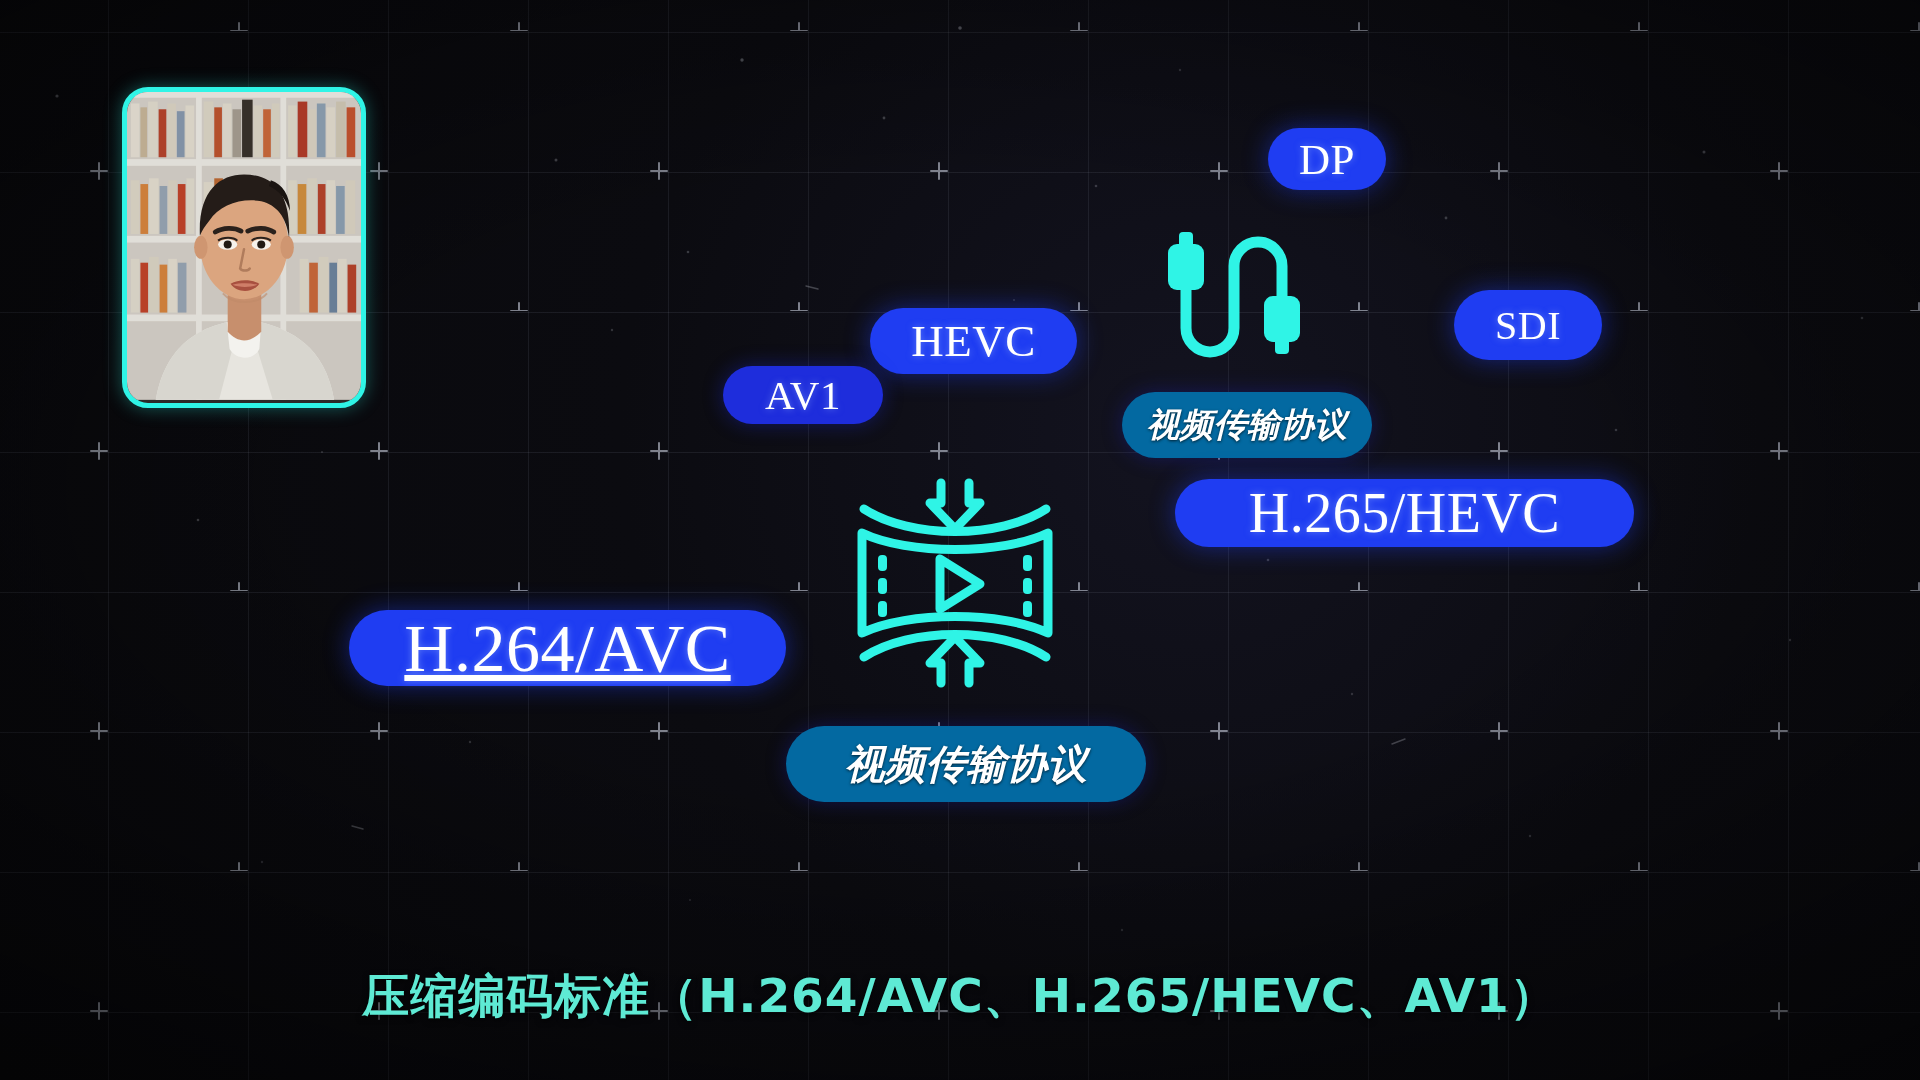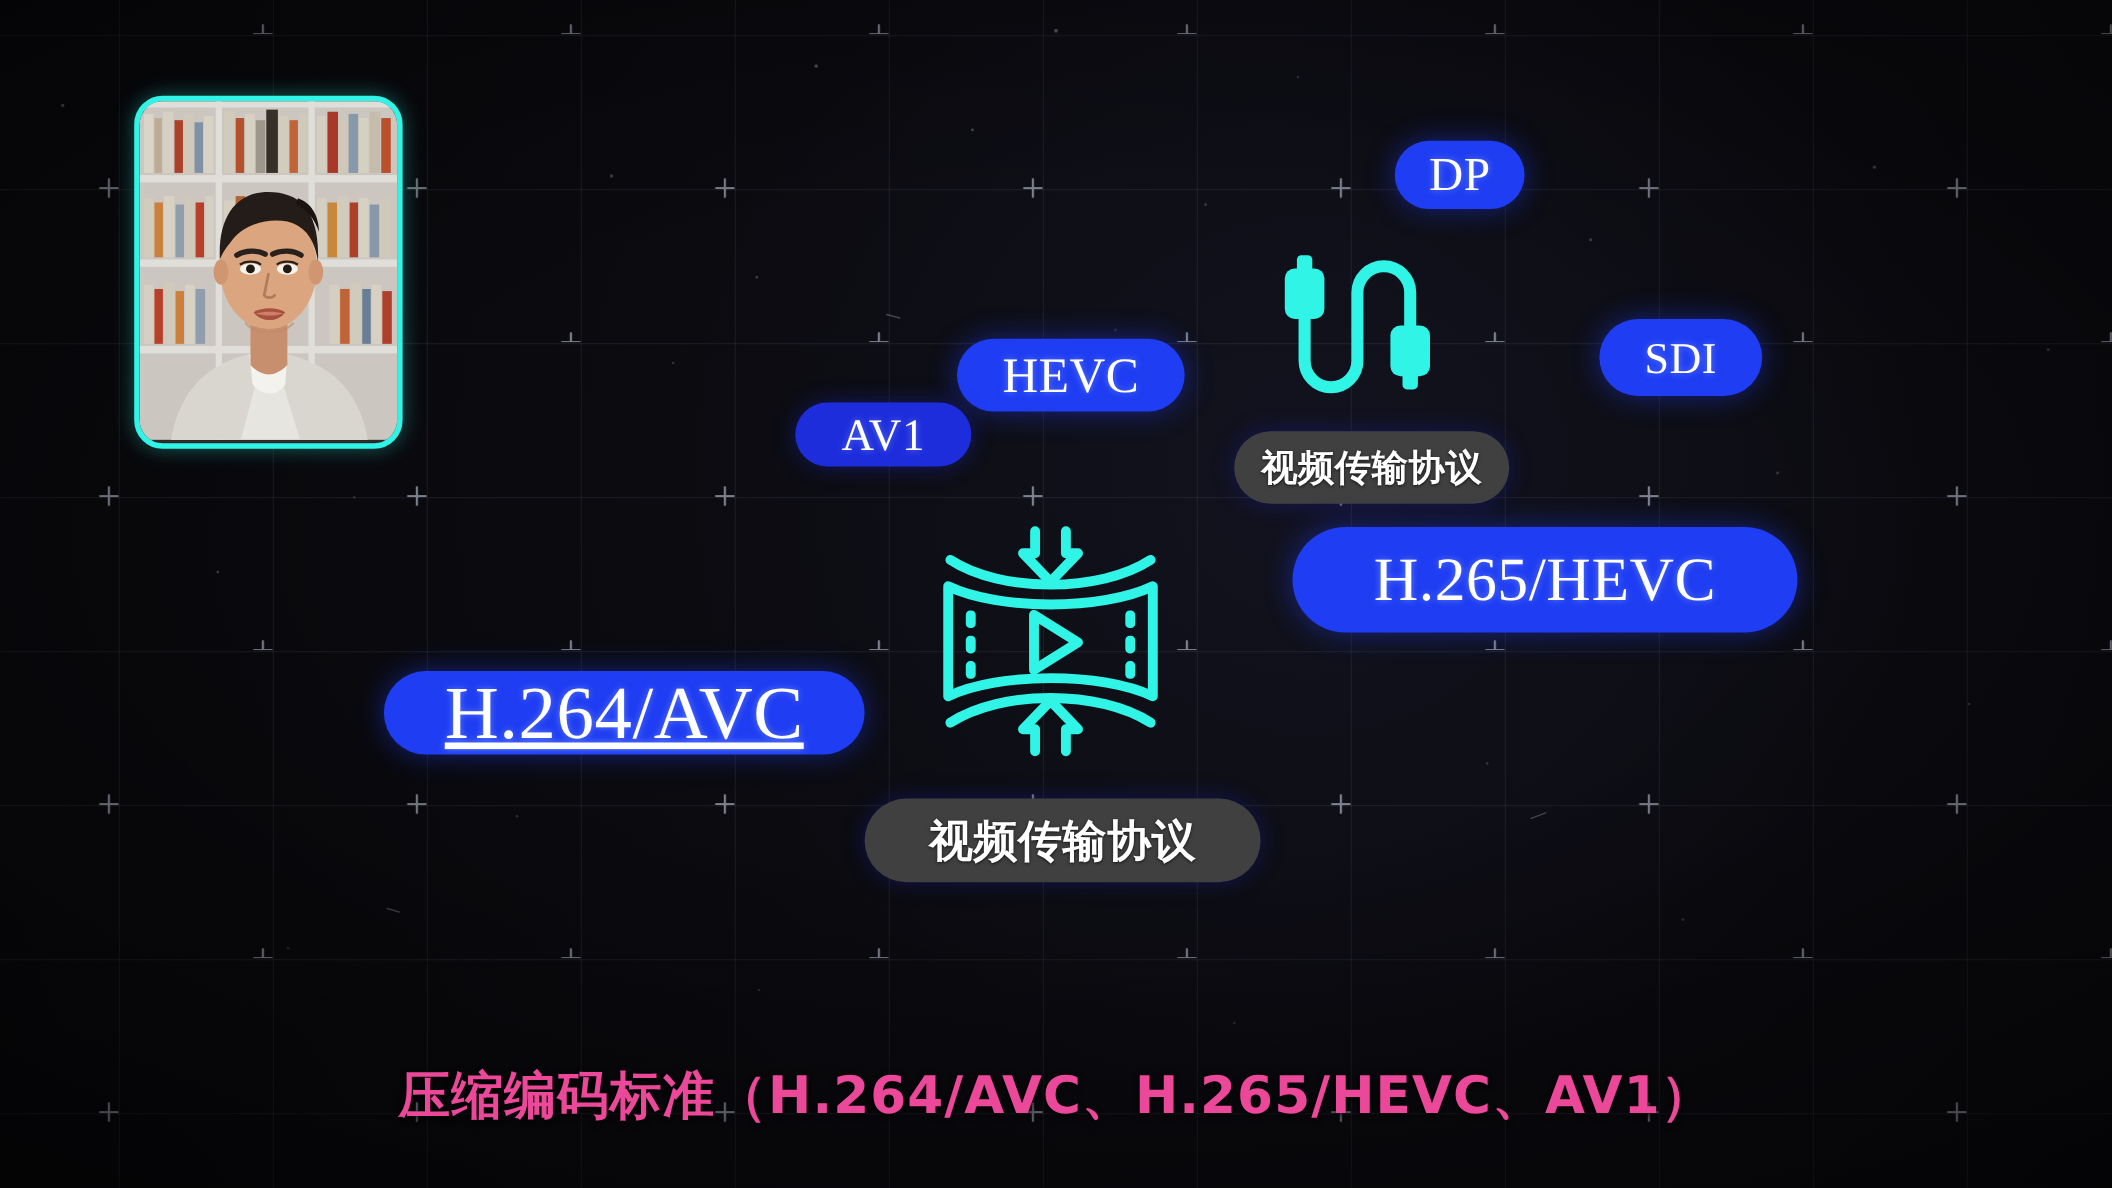--- a/index.html
+++ b/index.html
@@ -93,46 +93,47 @@
   }
   .pill.bright {
     background: #1f3df2;
     box-shadow: 0 0 26px rgba(31,61,242,0.48);
   }
   .pill.mid {
     background: #1e2ddc;
     box-shadow: 0 0 20px rgba(30,45,220,0.38);
   }
   .pill.dim {
-    background: #404040;
+    background: #0369a1;
     box-shadow: 0 0 20px rgba(27,33,166,0.40);
+    font-style: italic;
   }
 
   #pill-dp      { left: 1268px; top: 128px;  width: 118px; height: 62px;  font-size: 43px; }
   #pill-sdi     { left: 1454px; top: 290px;  width: 148px; height: 70px;  font-size: 40px; }
   #pill-hdmi    { left: 870px;  top: 308px;  width: 207px; height: 66px;  font-size: 45px; }
   #pill-av1     { left: 723px;  top: 366px;  width: 160px; height: 58px;  font-size: 41px; }
   #pill-proto   { left: 1122px; top: 392px;  width: 250px; height: 66px;  font-size: 33px; }
-  #pill-h265    { left: 1175px; top: 479px;  width: 459px; height: 96px;  font-size: 56px; }
+  #pill-h265    { left: 1175px; top: 479px;  width: 459px; height: 68px;  font-size: 56px; }
   #pill-h264    { left: 349px;  top: 610px;  width: 437px; height: 76px;  font-size: 68px; text-decoration: underline; }
   #pill-compstd { left: 786px;  top: 726px;  width: 360px; height: 76px;  font-size: 40px; }
 
   
   .icon-wrap { position: absolute; }
   #icon-cable { left: 1150px; top: 226px; width: 172px; height: 156px; }
   #icon-compress { left: 840px; top: 477px; width: 230px; height: 212px; }
 
   
   #caption {
     position: absolute;
     left: 0;
     right: 0;
     top: 965px;
     text-align: center;
-    color: #ec4899;
+    color: #5eead4;
     font-family: "DejaVu Sans", "Liberation Sans", sans-serif;
     font-weight: 700;
     font-size: 47px;
     letter-spacing: 1px;
     text-shadow: 0 2px 6px rgba(0,0,0,0.85);
   }
 </style>
 </head>
 <body>
 

